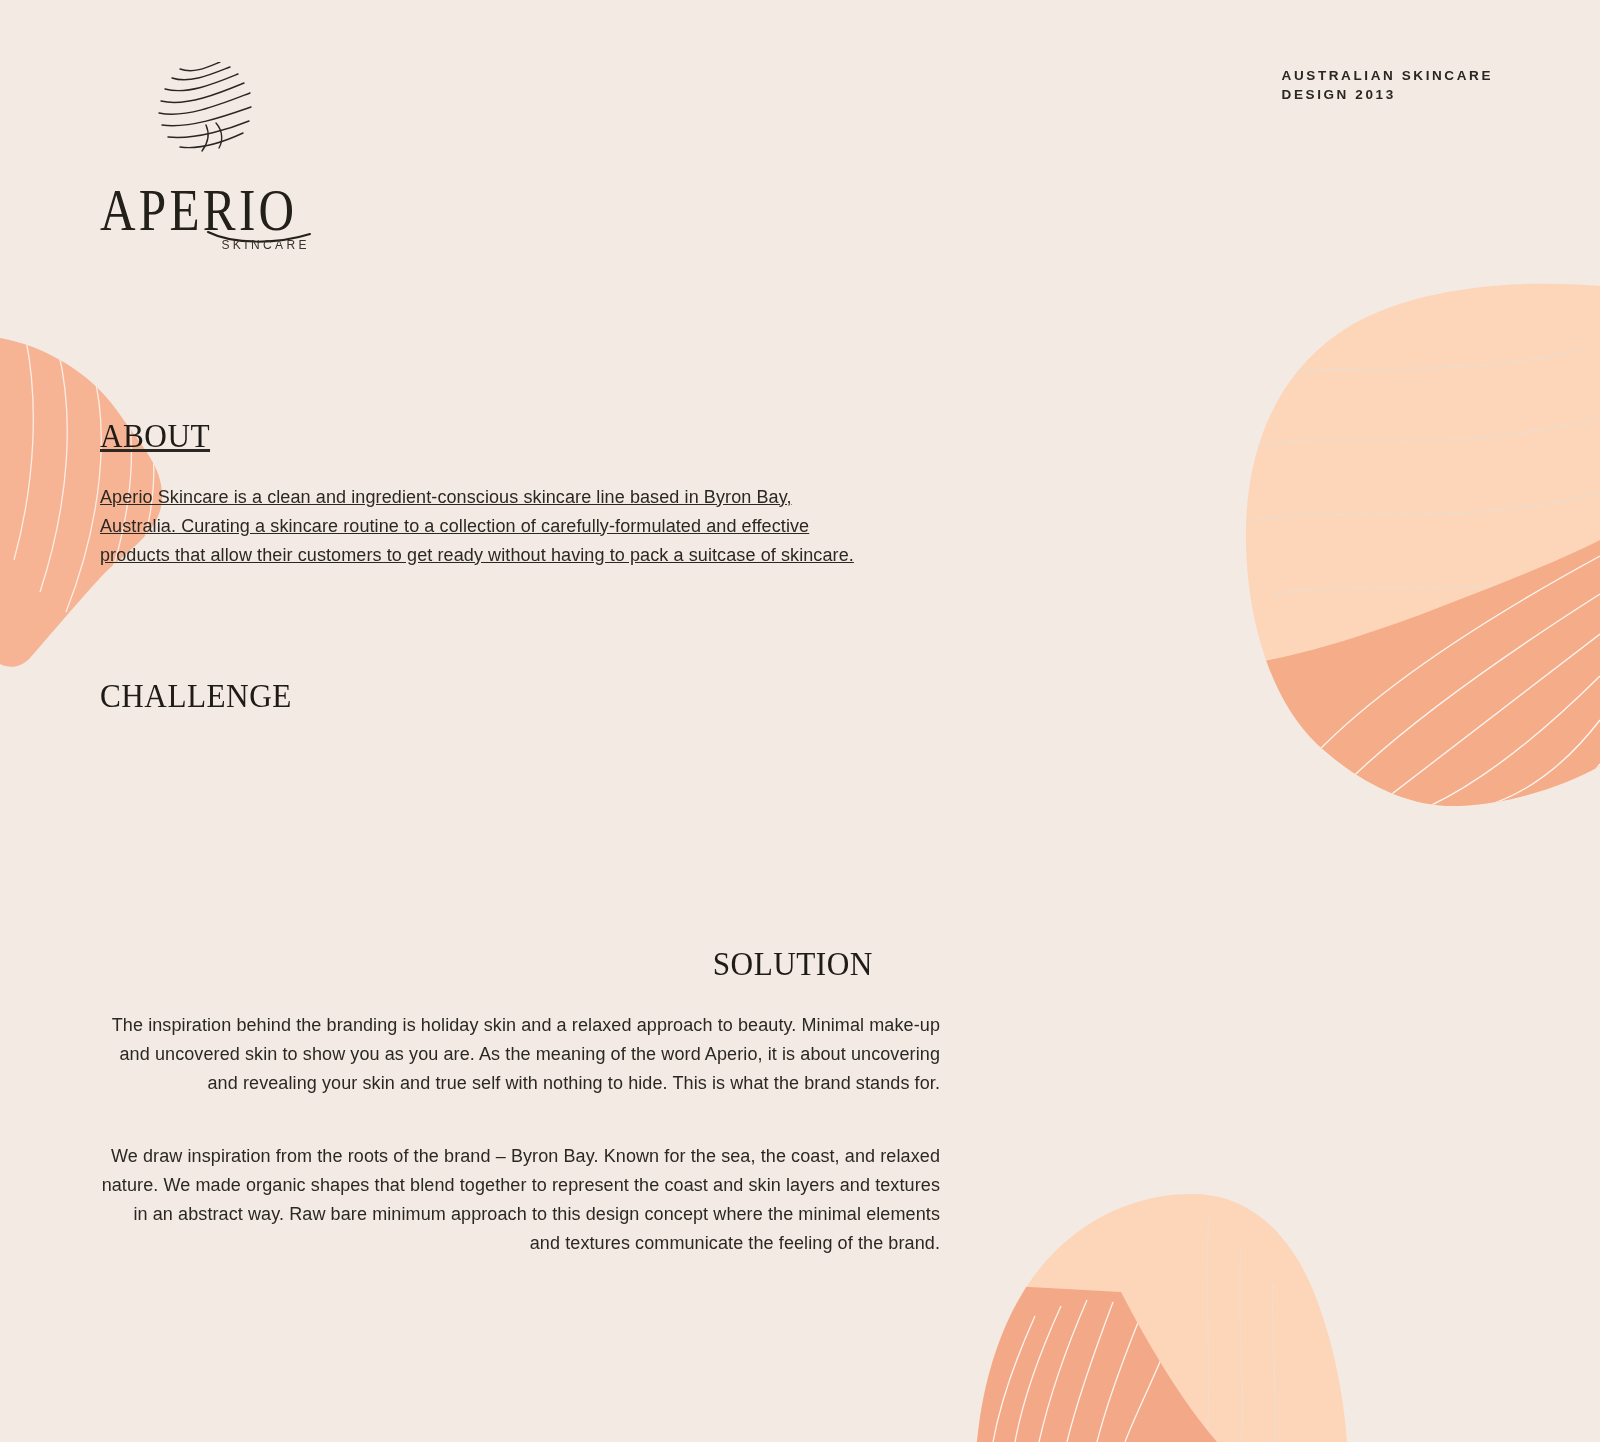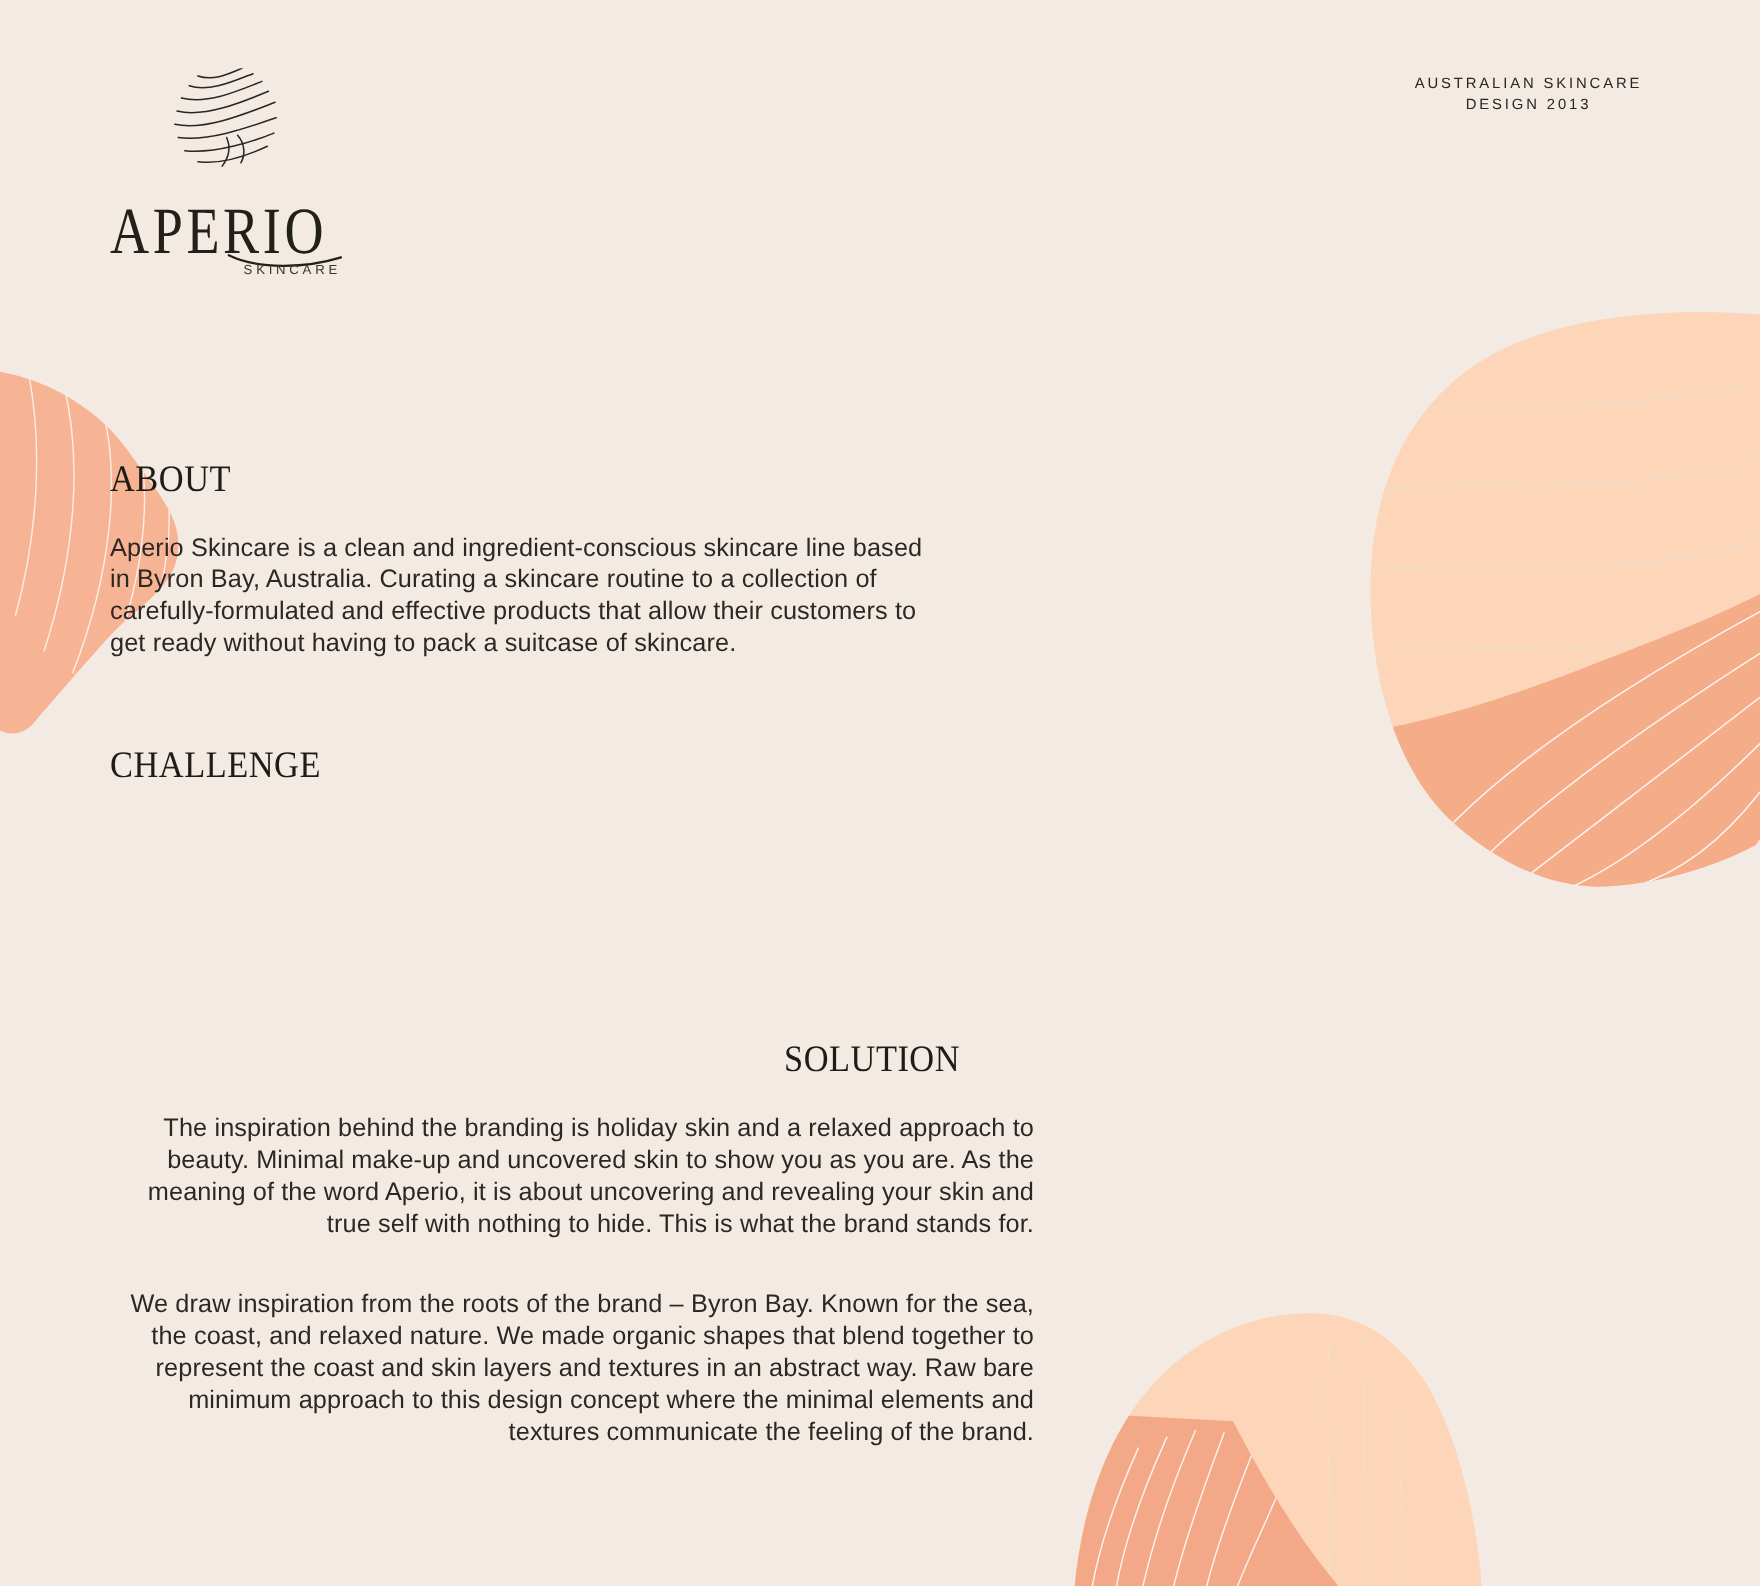--- a/index.html
+++ b/index.html
@@ -25,35 +25,35 @@
   }
   .wordmark-swash { position:absolute; left:206px; top:231px; width:106px; height:17px; z-index:2; }
   .brand-subtitle {
     position:absolute; left:100px; top:238px; width:210px; z-index:2;
     text-align:right; font-size:12px; letter-spacing:3.4px; color:#38332D;
   }
 
   
   .tagline {
     position:absolute; right:107px; top:66px; z-index:2;
-    text-align:center; font-weight:normal; font-size:13.5px;
+    text-align:left; font-weight:bold; font-size:13.5px;
     letter-spacing:2.6px; line-height:19px; color:#2A2622;
   }
 
   
   .sec { position:absolute; left:100px; z-index:2; }
   .sec h2 {
     margin:0; font-family:"Liberation Serif", serif; font-weight:400;
     font-size:34px; line-height:1.25; letter-spacing:0.5px; color:#1F1C18;
     transform:scaleX(0.92); transform-origin:left top; white-space:nowrap;
   }
   .sec .body { margin-top:25px; }
-  .sec p { margin:0; font-size:23px; line-height:29px; letter-spacing:0.1px; color:#2B2823; }
+  .sec p { margin:0; font-size:18px; line-height:29px; letter-spacing:0.1px; color:#2B2823; }
   .sec p + p { margin-top:44px; }
-  .sec-about    { top:415px; width:762px; }
+  .sec-about    { top:415px; width:762px;text-decoration:underline; }
   .sec-challenge{ top:675px; width:645px; }
   .sec-solution { top:943px; width:840px;text-align:right; }
 </style>
 </head>
 <body>
 
 <div class="page">
 
   <svg class="shape" style="left:0; top:330px;" width="170" height="340" viewBox="0 0 170 340" aria-hidden="true">
     <defs>

